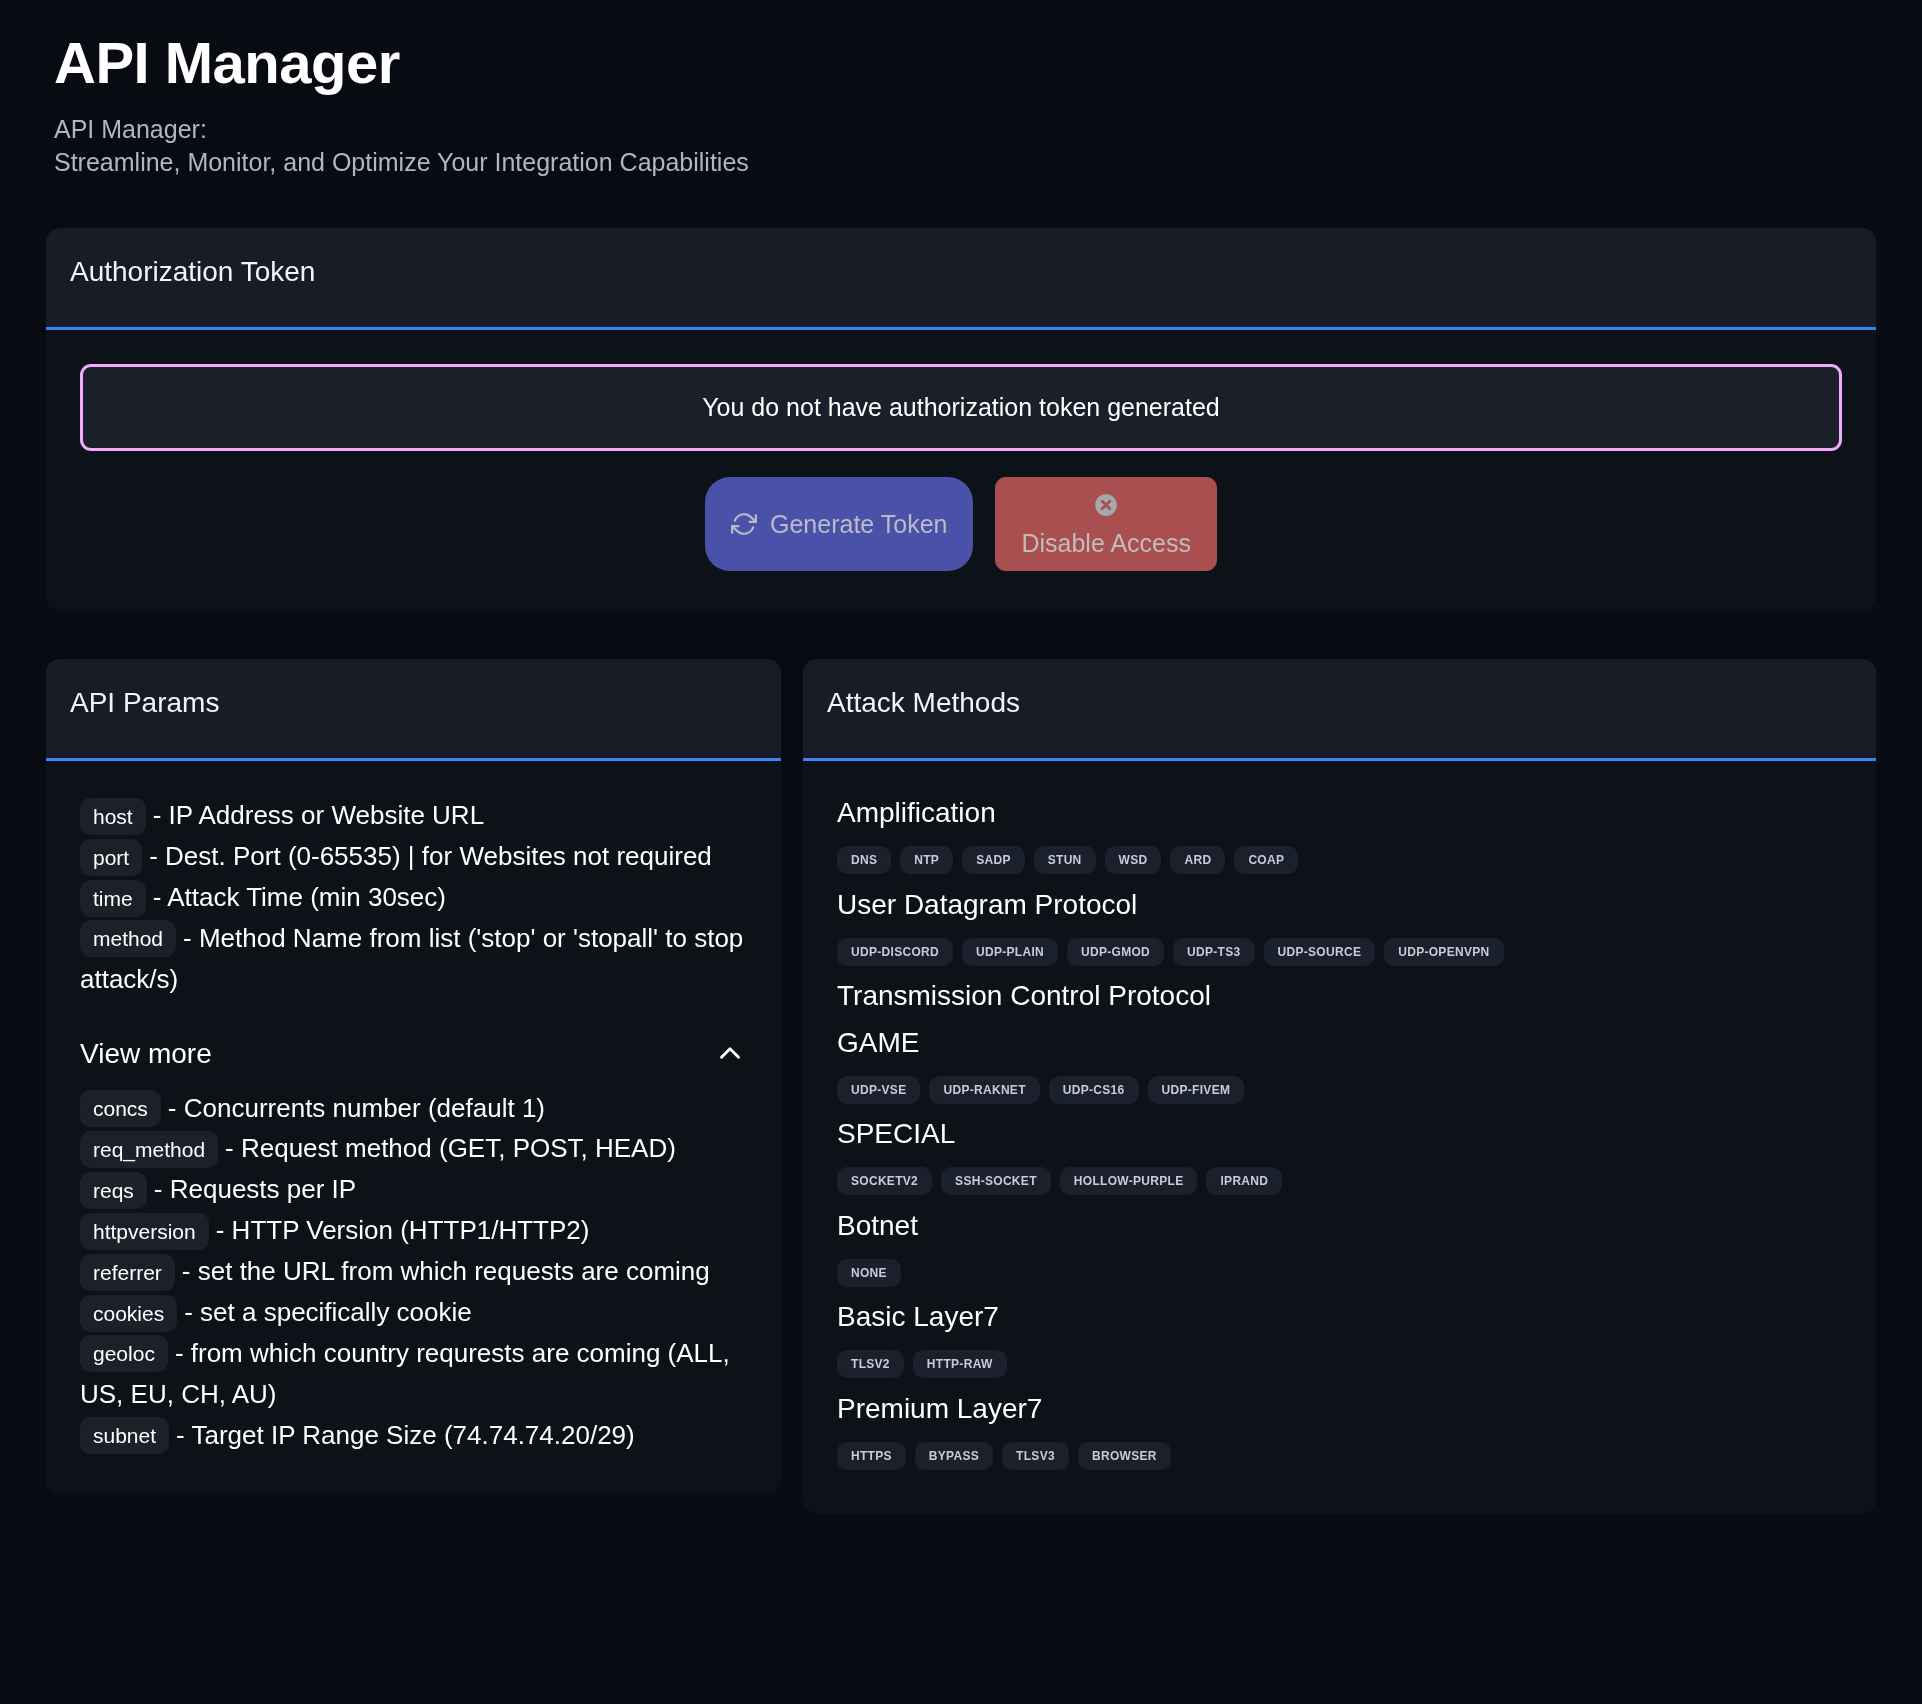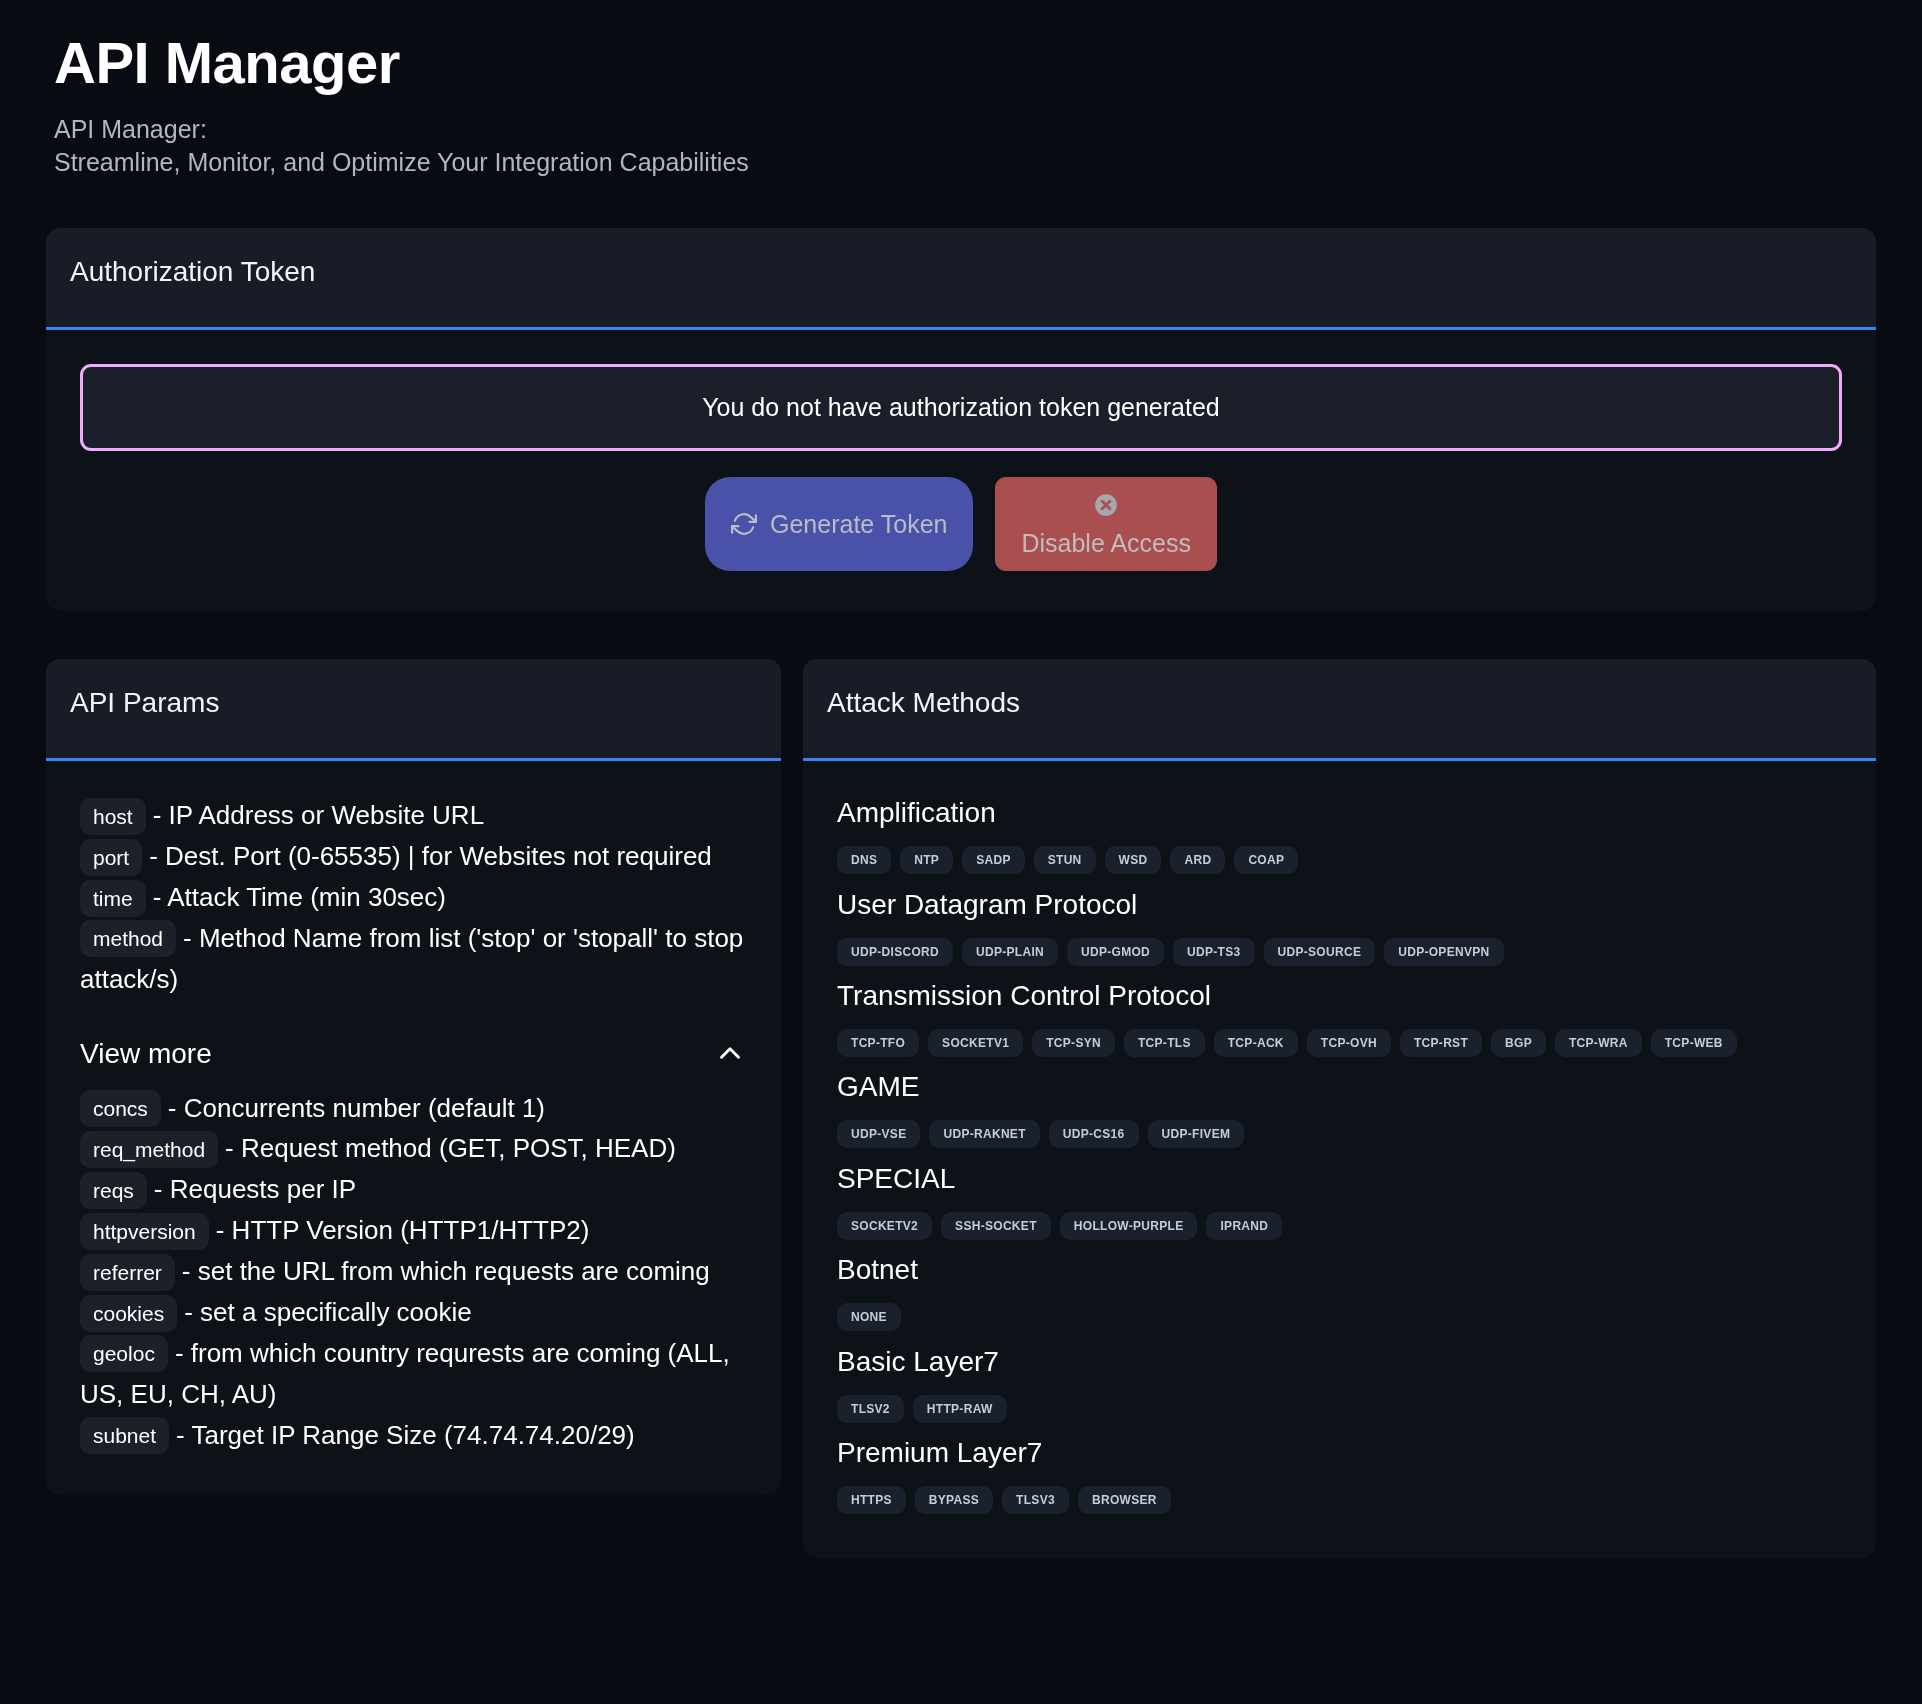--- a/index.html
+++ b/index.html
@@ -302,23 +302,20 @@
 
           <div class="am-group">
             <div class="am-group-title">User Datagram Protocol</div>
             <div class="tag-row">
               <span class="tag">UDP-DISCORD</span><span class="tag">UDP-PLAIN</span><span class="tag">UDP-GMOD</span><span class="tag">UDP-TS3</span><span class="tag">UDP-SOURCE</span><span class="tag">UDP-OPENVPN</span>
             </div>
           </div>
 
           <div class="am-group">
             <div class="am-group-title">Transmission Control Protocol</div>
-            <div class="tag-row">
-              <span class="tag">TCP-TFO</span><span class="tag">SOCKETV1</span><span class="tag">TCP-SYN</span><span class="tag">TCP-TLS</span><span class="tag">TCP-ACK</span><span class="tag">TCP-OVH</span><span class="tag">TCP-RST</span><span class="tag">BGP</span><span class="tag">TCP-WRA</span><span class="tag">TCP-WEB</span>
-            </div>
           </div>
 
           <div class="am-group">
             <div class="am-group-title">GAME</div>
             <div class="tag-row">
               <span class="tag">UDP-VSE</span><span class="tag">UDP-RAKNET</span><span class="tag">UDP-CS16</span><span class="tag">UDP-FIVEM</span>
             </div>
           </div>
 
           <div class="am-group">

